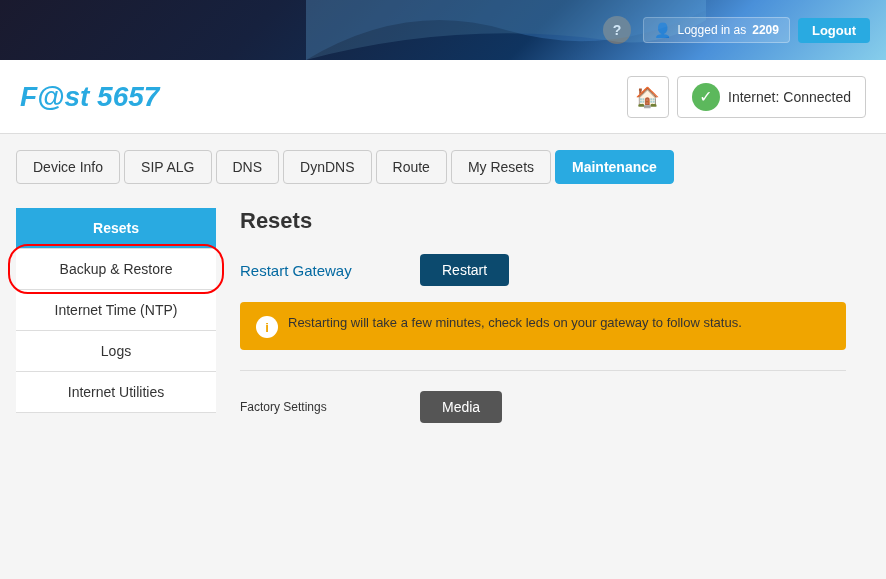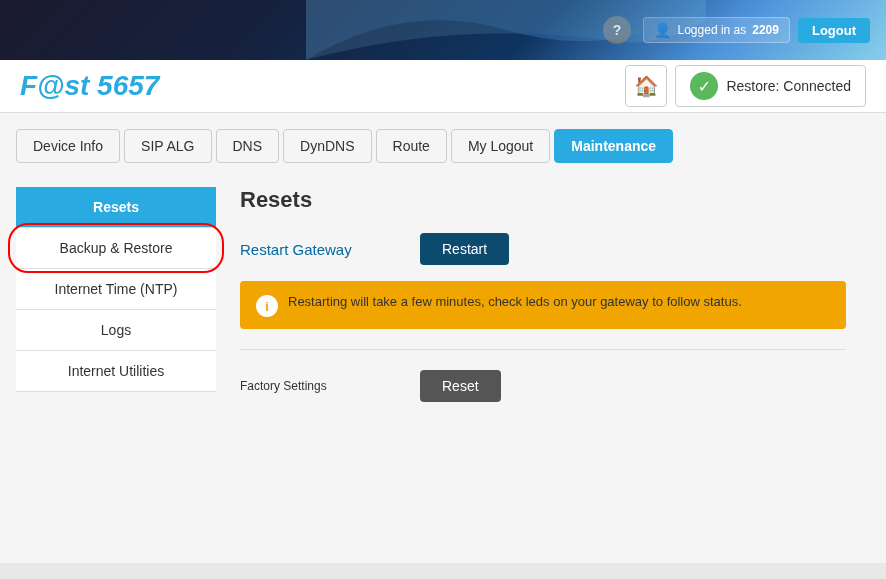--- a/index.html
+++ b/index.html
@@ -43,21 +43,21 @@
       color: white;
       padding: 5px 14px;
       font-size: 13px;
       cursor: pointer;
       font-weight: bold;
     }
 
     
     .sub-header {
       background: white;
-      height: 53px;
+      height: 74px;
       display: flex;
       align-items: center;
       justify-content: space-between;
       padding: 0 20px;
       border-bottom: 1px solid #ddd;
     }
     .brand-title {
       font-size: 28px;
       font-weight: bold;
       color: #29aae1;
@@ -269,34 +269,34 @@
 <div class="sub-header">
   <div class="brand-title">F@st 5657</div>
   <div class="sub-header-right">
     <div class="home-btn">
       <span>🏠</span>
     </div>
     <div class="internet-status-box">
       <div class="status-icon-circle">
         <span>✓</span>
       </div>
-      <span>Restore:  Connected</span>
+      <span>Internet:  Connected</span>
     </div>
   </div>
 </div>
 
 <div class="main-content">
 
   <div class="tab-bar">
     <div class="tab-item">Device Info</div>
     <div class="tab-item">SIP ALG</div>
     <div class="tab-item">DNS</div>
     <div class="tab-item">DynDNS</div>
     <div class="tab-item">Route</div>
-    <div class="tab-item">My Logout</div>
+    <div class="tab-item">My Resets</div>
     <div class="tab-item active">Maintenance</div>
   </div>
 
   <div class="content-layout">
 
     <div class="left-sidebar">
       <div class="sidebar-nav-item active">Resets</div>
       <div class="sidebar-nav-item circled" style="position:relative;">
         <div class="circle-outline"></div>
         <span>Backup &amp; Restore</span>
@@ -316,17 +316,17 @@
 
       <div class="alert-box">
         <div class="alert-icon">i</div>
         <span class="alert-text">Restarting will take a few minutes, check leds on your gateway to follow status.</span>
       </div>
 
       <hr class="divider">
 
       <div class="factory-row">
         <span class="factory-label">Factory Settings</span>
-        <button class="reset-btn">Reset</button>
+        <button class="reset-btn">Media</button>
       </div>
     </div>
   </div>
 </div>
 
 </body></html>

